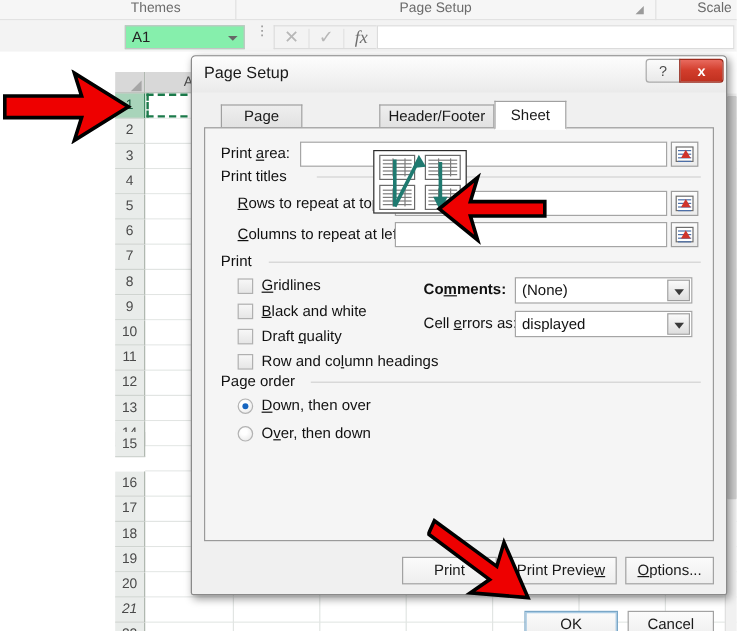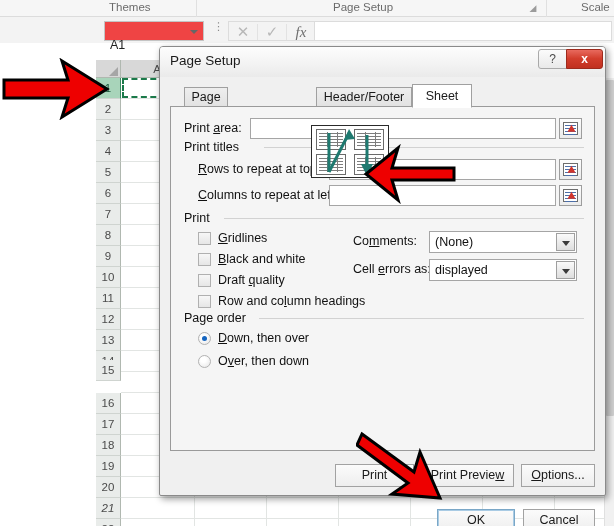--- a/index.html
+++ b/index.html
@@ -37,22 +37,22 @@
     font-size: 9px; color: #9b9b9b; line-height: 10px; text-align: center;
   }
 
   
   .formula-row {
     position: absolute; left: 0; top: 17px; width: 614px; height: 26px;
     background: #f3f3f3;
   }
   .namebox {
     position: absolute; left: 104px; top: 21px; width: 100px; height: 20px;
-    background: #ef4444; border: 1px solid #c4c4c4;
-    font-size: 12.5px; padding: 16px 4px 0 5px; color: #222;
+    background: #86efac; border: 1px solid #c4c4c4;
+    font-size: 12.5px; padding: 2px 4px 0 5px; color: #222;
   }
   .namebox-arrow {
     position: absolute; right: 5px; top: 8px;
     width: 0; height: 0; border-left: 4px solid transparent;
     border-right: 4px solid transparent; border-top: 4px solid #666;
   }
   .dots-handle {
     position: absolute; left: 213px; top: 24px; width: 6px; height: 14px;
     color: #8a8a8a; font-size: 11px; line-height: 5px; text-align: center;
     letter-spacing: 0;
@@ -380,21 +380,21 @@
 
 <div id="dialog">
 
   <div class="dlg-titlebar">
     <div class="dlg-title">Page Setup</div>
     <div class="dlg-help-btn">?</div>
     <div class="dlg-close-btn">x</div>
   </div>
 
   <div class="tabstrip">
-    <div class="tab" style="left:14px; width:44px;">Page</div>
+    <div class="tab" style="left:14px; width:68px;">Page</div>
     <div class="tab" style="left:146px; width:96px;">Header/Footer</div>
     <div class="tab active" style="left:242px; width:60px;">Sheet</div>
   </div>
 
   <div class="tabpanel">
 
     <div class="lbl" style="left:13px; top:14px;">Print <u>a</u>rea:</div>
     <div class="textfield" style="left:79px; top:11px; width:306px;"></div>
     <div class="rangebtn" style="left:388px; top:11px;">
       <span class="rb-grid">
@@ -445,21 +445,21 @@
 
     <div class="cbox" style="left:27px; top:146px;"></div>
     <div class="lbl" style="left:47px; top:145px;text-align:center;"><u>B</u>lack and white</div>
 
     <div class="cbox" style="left:27px; top:167px;"></div>
     <div class="lbl" style="left:47px; top:166px;">Draft <u>q</u>uality</div>
 
     <div class="cbox" style="left:27px; top:188px;"></div>
     <div class="lbl" style="left:47px; top:187px;">Row and co<u>l</u>umn headings</div>
 
-    <div class="lbl" style="left:182px; top:127px;">Co<u>m</u>ments:</div>
+    <div class="lbl" style="left:182px; top:127px;font-weight:bold;">Co<u>m</u>ments:</div>
     <div class="combo" style="left:258px; top:124px;">
       <span>(None)</span>
       <span class="combo-btn"></span>
     </div>
 
     <div class="lbl" style="left:182px; top:155px;">Cell <u>e</u>rrors as:</div>
     <div class="combo" style="left:258px; top:152px;">
       <span>displayed</span>
       <span class="combo-btn"></span>
     </div>

